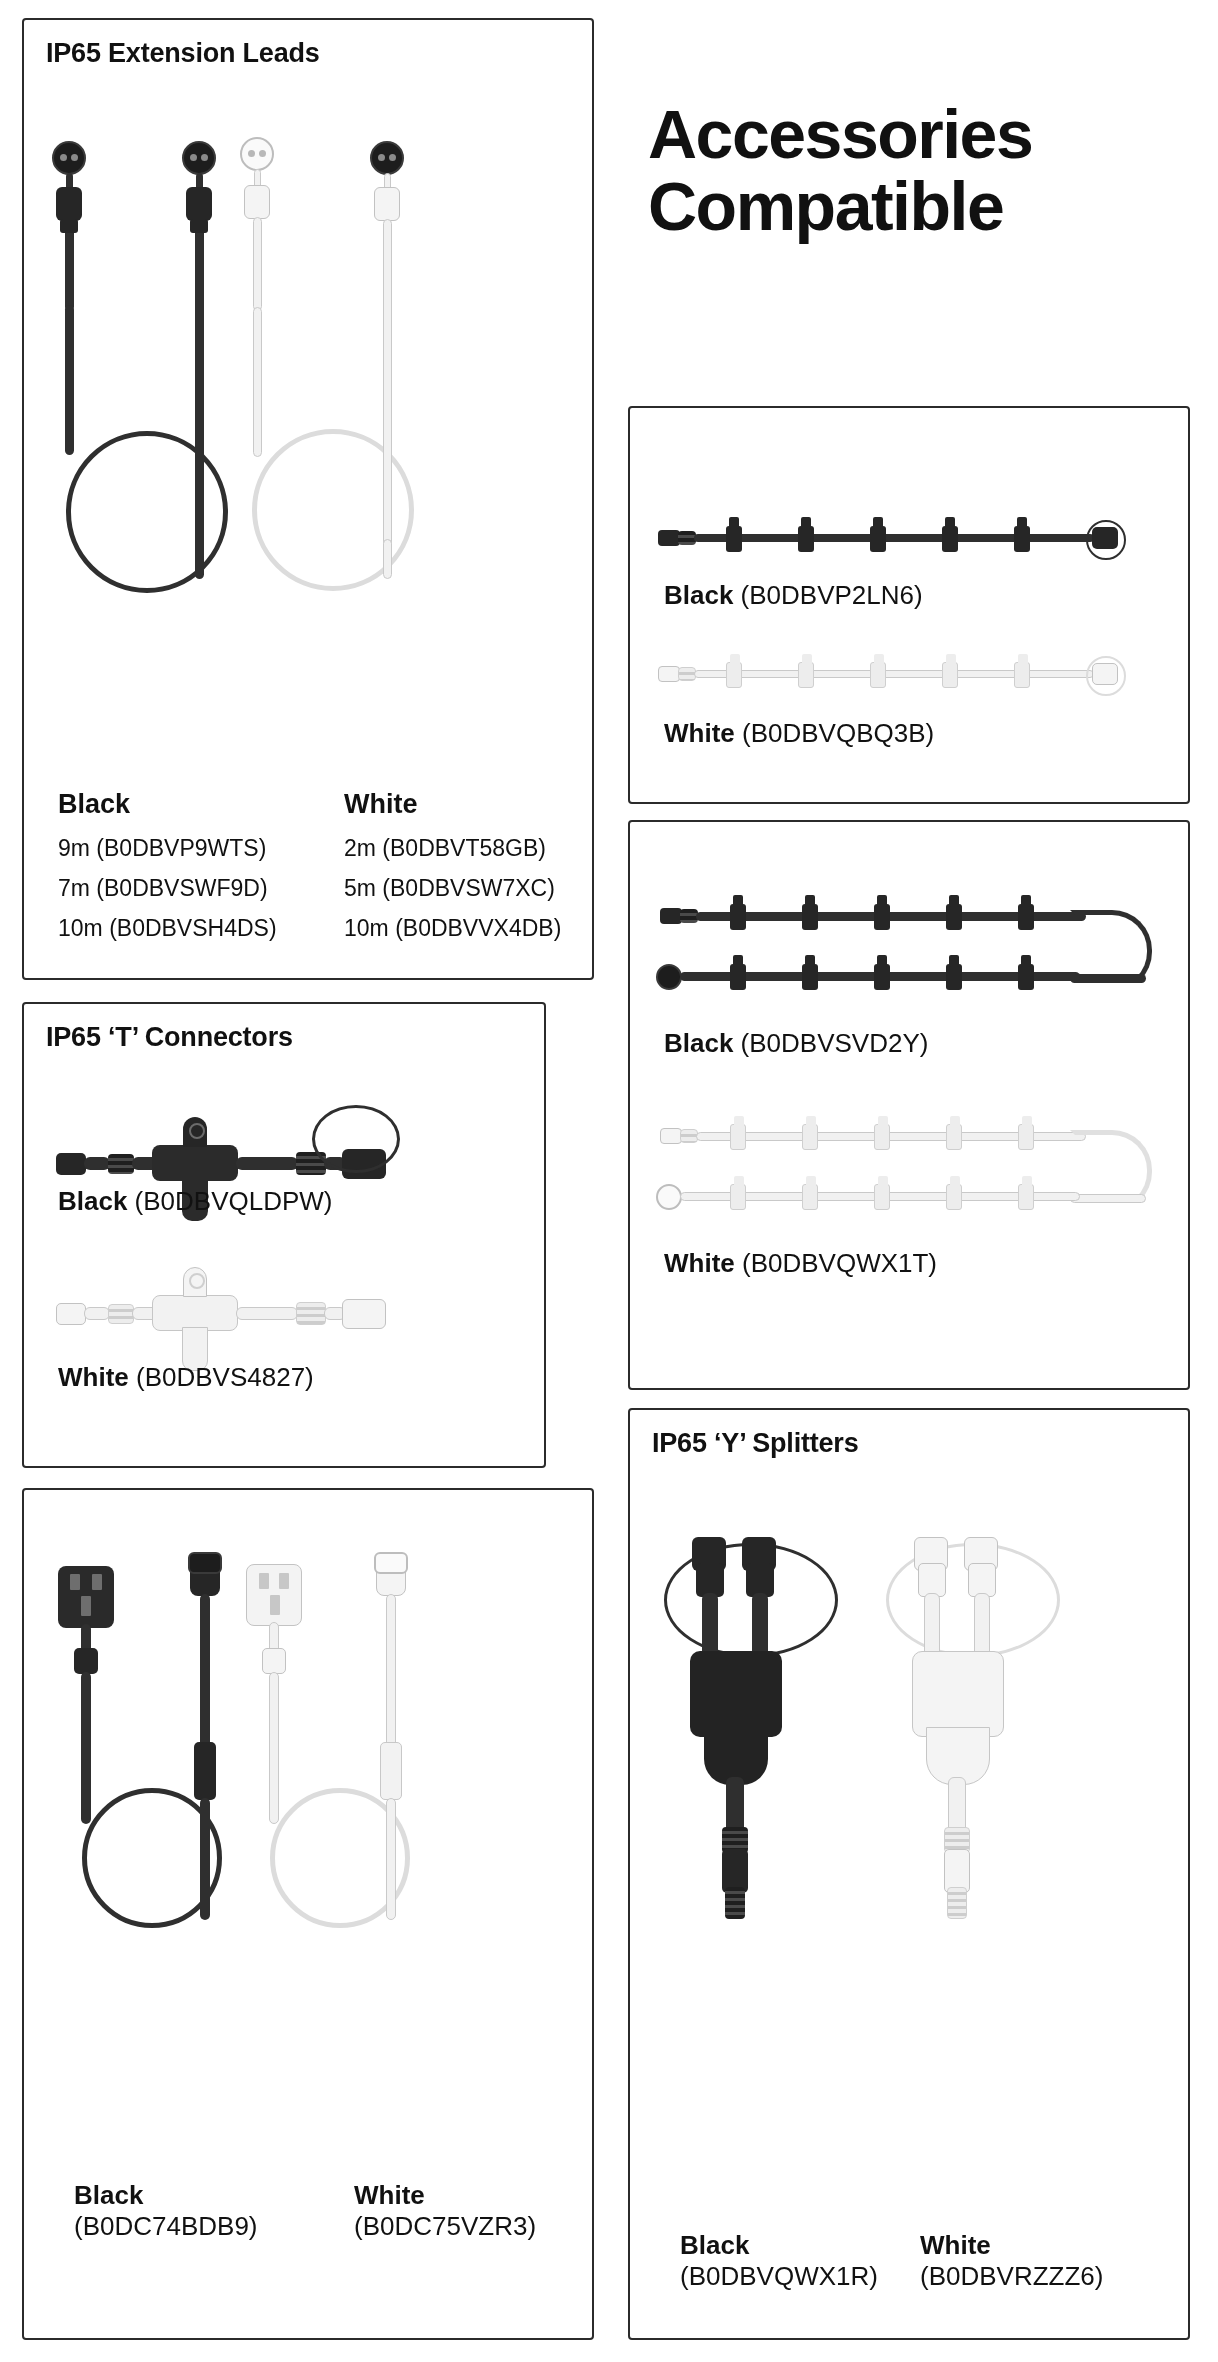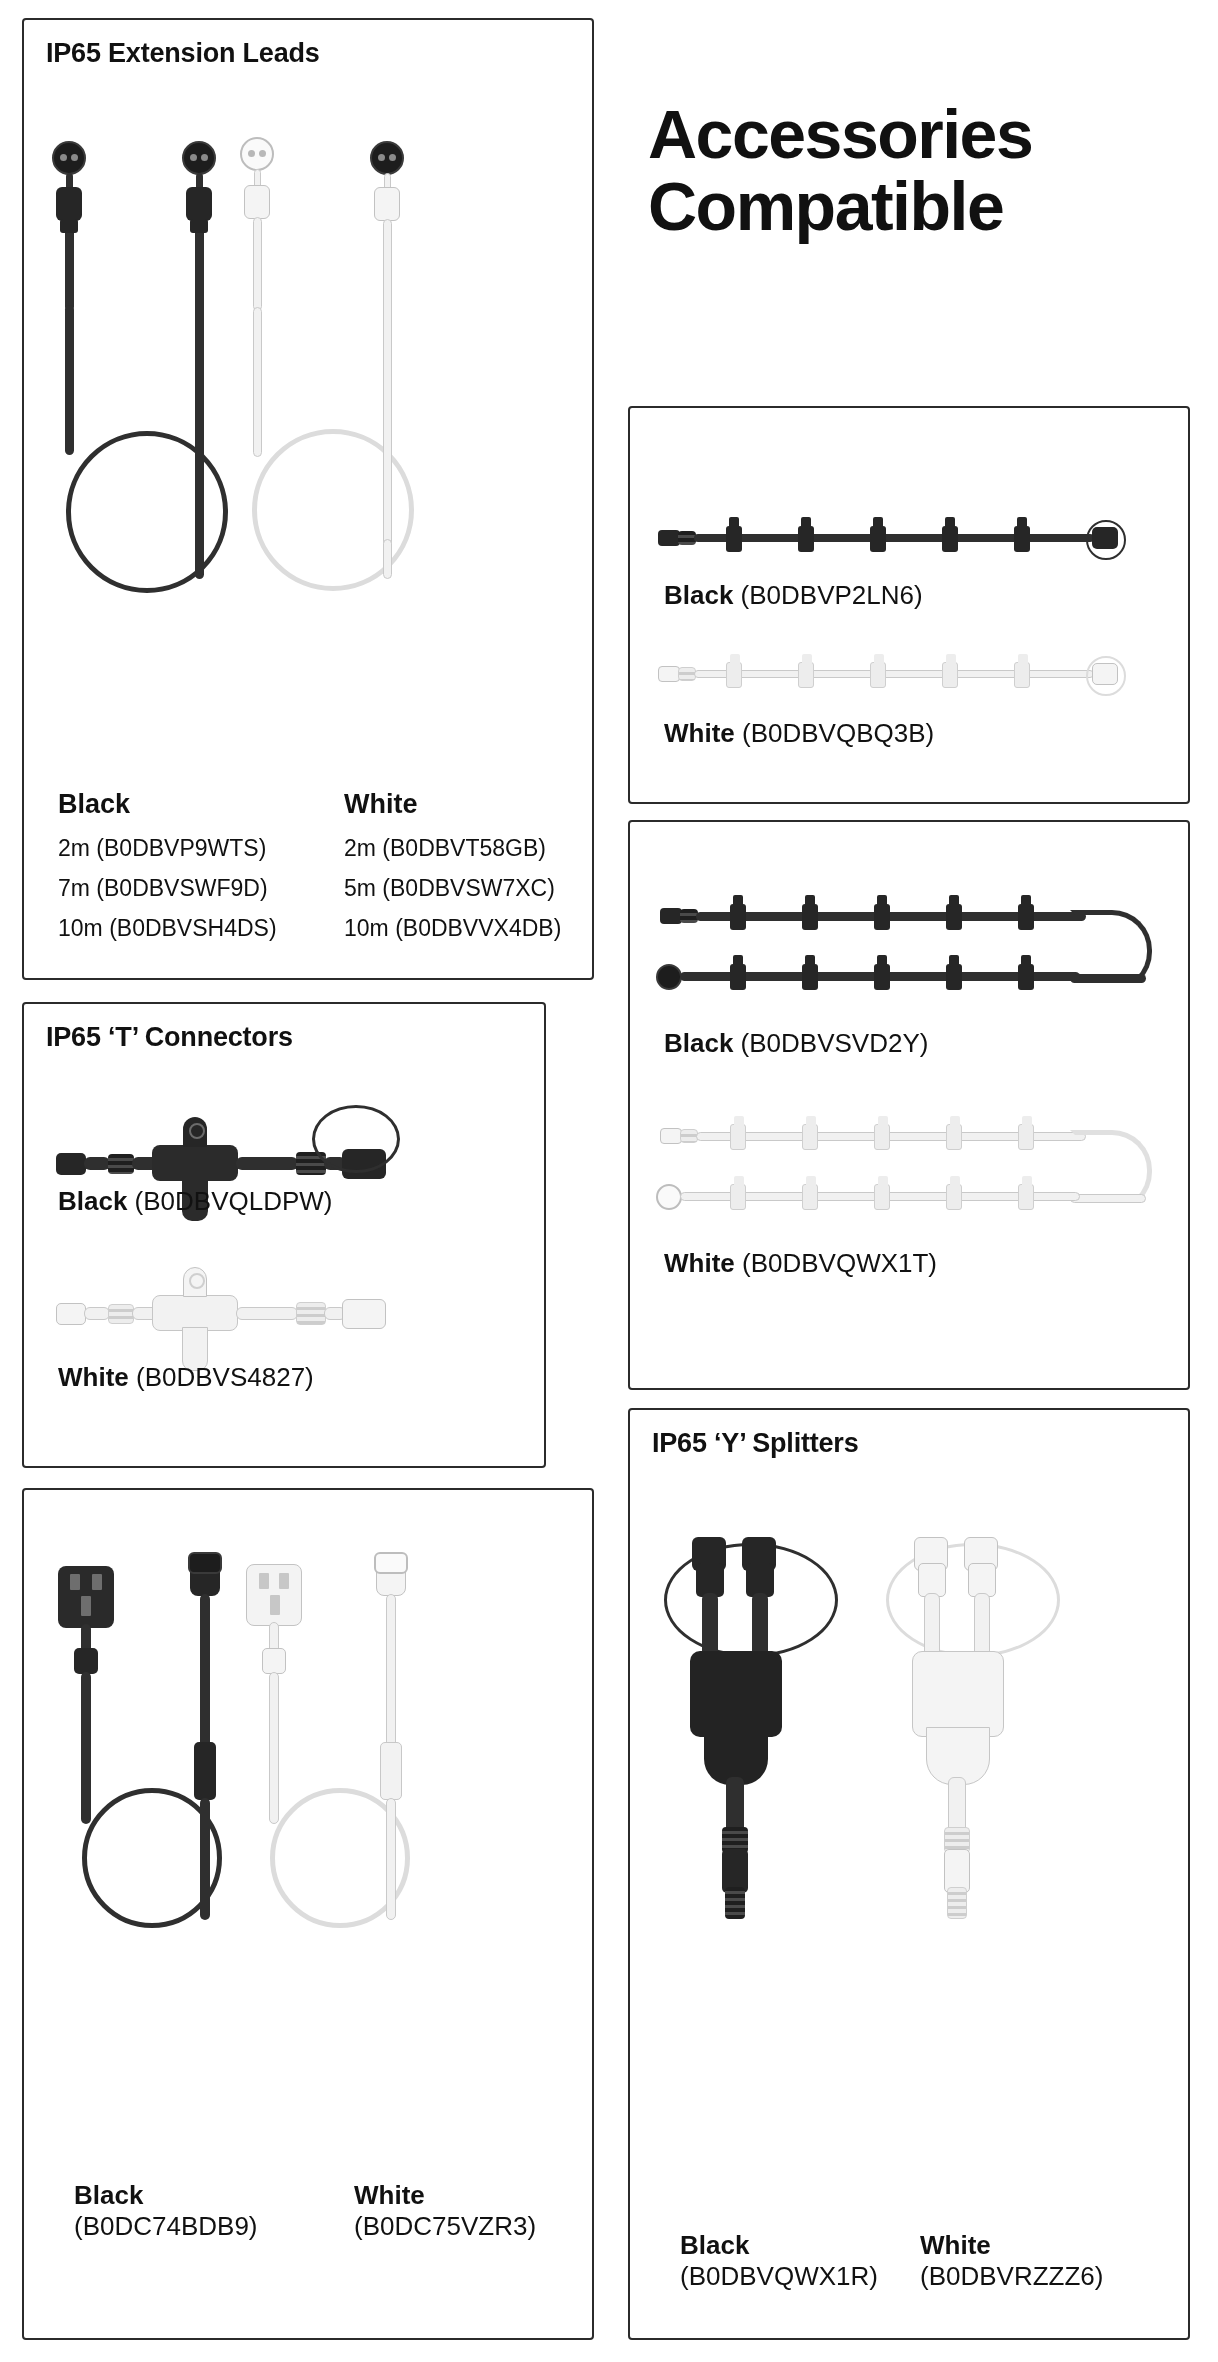--- a/index.html
+++ b/index.html
@@ -247,21 +247,21 @@
           <span class="pin r"></span>
       </div>
       <div class="cable white" style="left:360px; top:104px; width:7px; height:18px;"></div>
       <div class="plug white" style="left:350px; top:118px; width:26px; height:34px; border-radius:6px;"></div>
       <div class="cable white" style="left:359px; top:150px; width:9px; height:330px;"></div>
       <div class="cable white" style="left:359px; top:470px; width:9px; height:40px;"></div>
     </div>
 
     <div class="sku-col" style="position:absolute; left:34px; top:760px; width:230px;">
       <div class="hd">Black</div>
-      <div>2m (B0DBVP9WTS)</div>
+      <div>9m (B0DBVP9WTS)</div>
       <div>7m (B0DBVSWF9D)</div>
       <div>10m (B0DBVSH4DS)</div>
     </div>
     <div class="sku-col" style="position:absolute; left:320px; top:760px; width:250px;">
       <div class="hd">White</div>
       <div>2m (B0DBVT58GB)</div>
       <div>5m (B0DBVSW7XC)</div>
       <div>10m (B0DBVVX4DB)</div>
     </div>
   </div>

